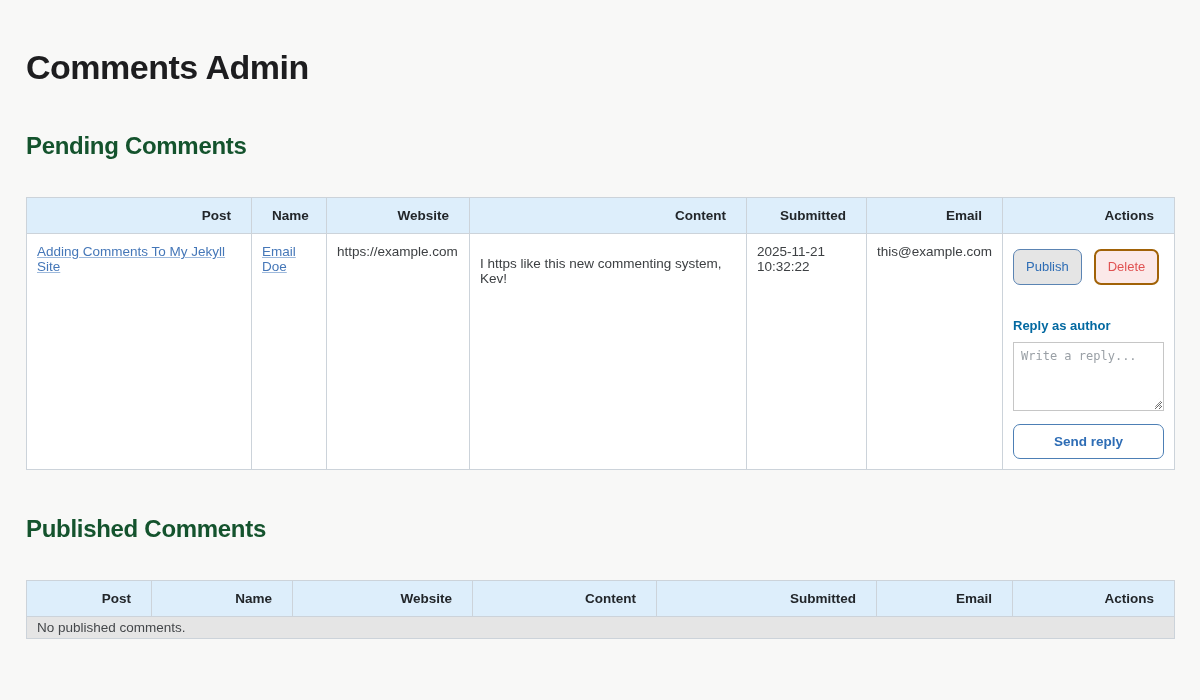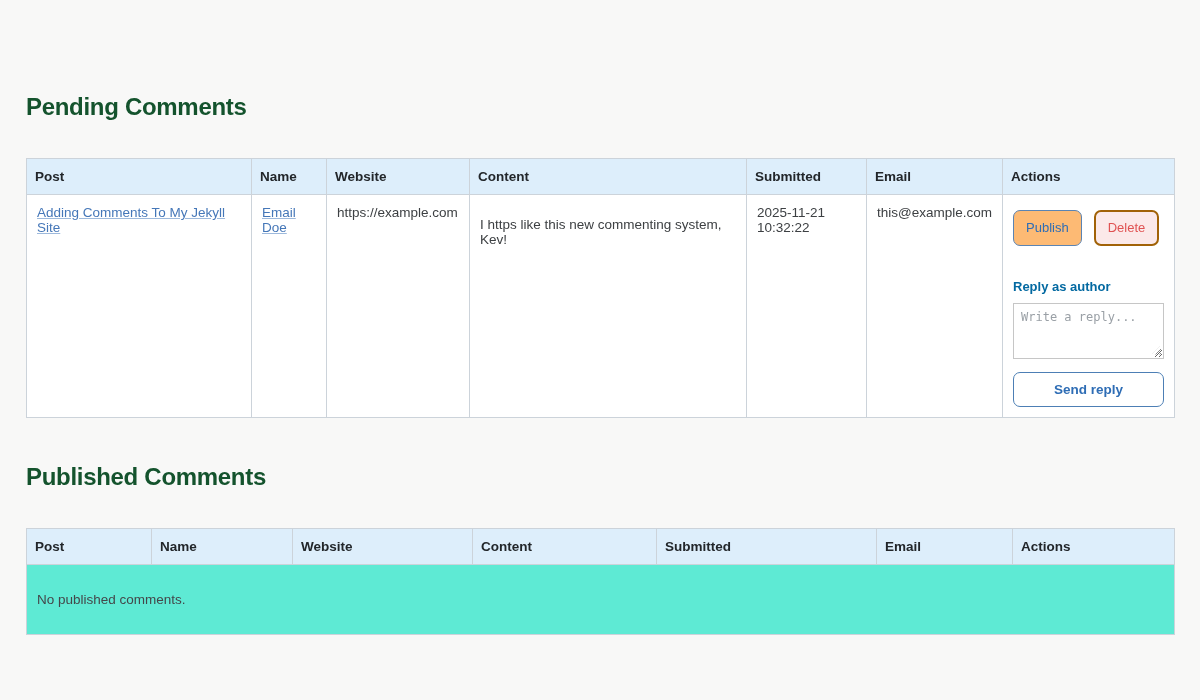--- a/index.html
+++ b/index.html
@@ -41,21 +41,22 @@
     border: 1px solid #ccd3da;
     padding: 10px 10px;
     text-align: left;
     vertical-align: top;
     font-size: 13.5px;
   }
   .comments-table thead th {
     background: #ddeefb;
     font-weight: 700;
     color: #22262a;
-    padding: 10px 8px;
+    padding: 10px 20px;
+    text-align: right;
   }
   .comments-table td { color: #3d4043; }
 
   a.cell-link {
     color: #4577b8;
     text-decoration: underline;
     text-decoration-color: #9db9dc;
   }
 
   .content-text { margin-top: 12px; }
@@ -65,40 +66,40 @@
   .btn-row { display: flex; gap: 12px; margin-top: 5px; }
   .btn {
     font-family: "Liberation Sans", sans-serif;
     font-size: 13px;
     border-radius: 7px;
     padding: 8px 12px;
     cursor: pointer;
     line-height: 1.2;
   }
   .btn-publish {
-    background: #fdba74;
+    background: #e5e5e5;
     border: 1px solid #5b84b3;
     color: #2e6db5;
   }
   .btn-delete {
     background: #fbe9e9;
     border: 2px solid #a16207;
     color: #e05252;
   }
   .reply-label {
     margin-top: 33px;
     font-weight: 700;
     font-size: 13px;
     color: #0369a1;
   }
   .ta-wrap { position: relative; margin-top: 9px; }
   .reply-textarea {
     display: block;
     width: 100%;
-    height: 56px;
+    height: 69px;
     border: 1px solid #c6c6c6;
     background: #ffffff;
     padding: 6px 7px;
     font-family: "DejaVu Sans Mono", "Liberation Mono", monospace;
     font-size: 12px;
     color: #444;
     resize: both;
   }
   .reply-textarea::placeholder { color: #9aa0a6; }
   .ta-wrap::after {
@@ -120,31 +121,32 @@
     color: #2e6db5;
     border-radius: 7px;
     font-size: 13.5px;
     padding: 9px 0;
     cursor: pointer;
     font-family: "Liberation Sans", sans-serif;
     font-weight: bold;
   }
 
   .empty-row td {
-    background: #5eead4;
+    background: #e5e5e5;
     color: #44474a;
-    padding: 27px 10px;
+    padding: 3px 10px;
     font-size: 13.5px;
   }
 </style>
 </head>
 <body>
 
 <div class="container">
 
+  <h1 class="page-title">Comments Admin</h1>
 
   <h2 class="section-heading">Pending Comments</h2>
 
   <table class="comments-table">
     <colgroup>
       <col style="width:225px">
         <col style="width:75px">
         <col style="width:143px">
       <col style="width:277px">
         <col style="width:120px">

